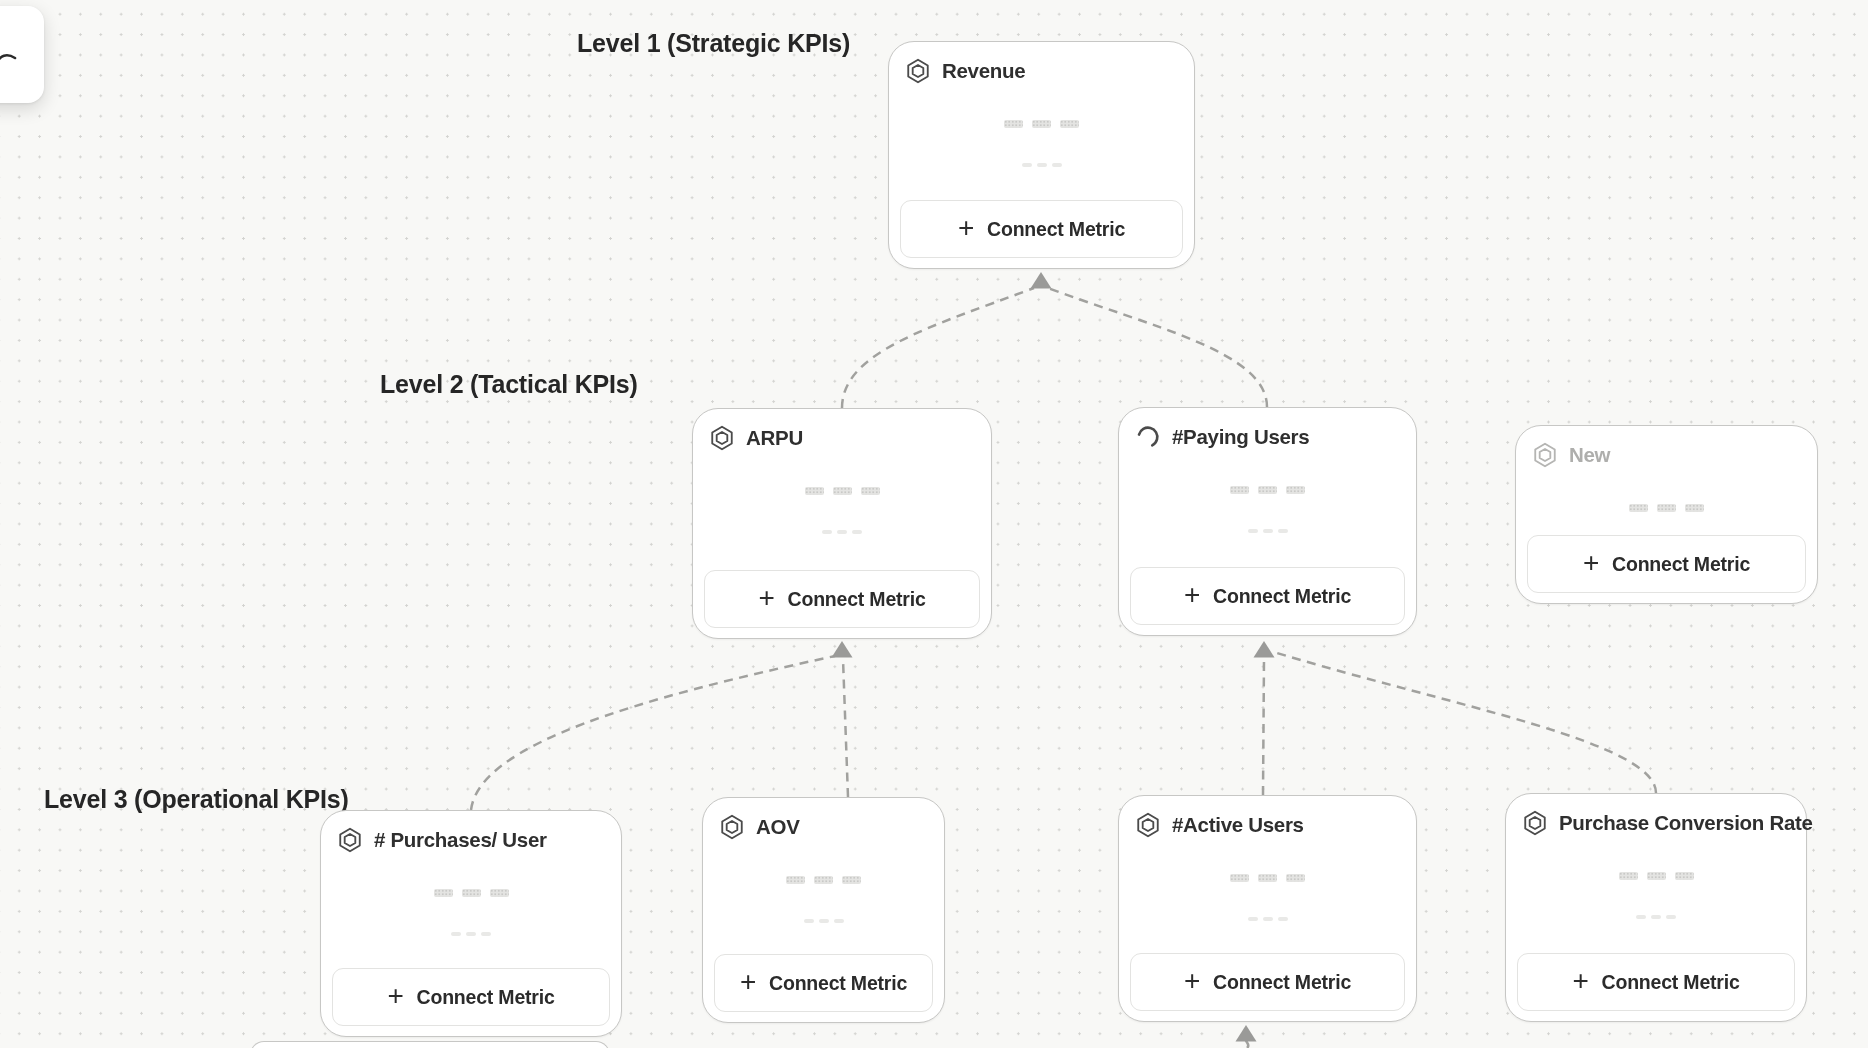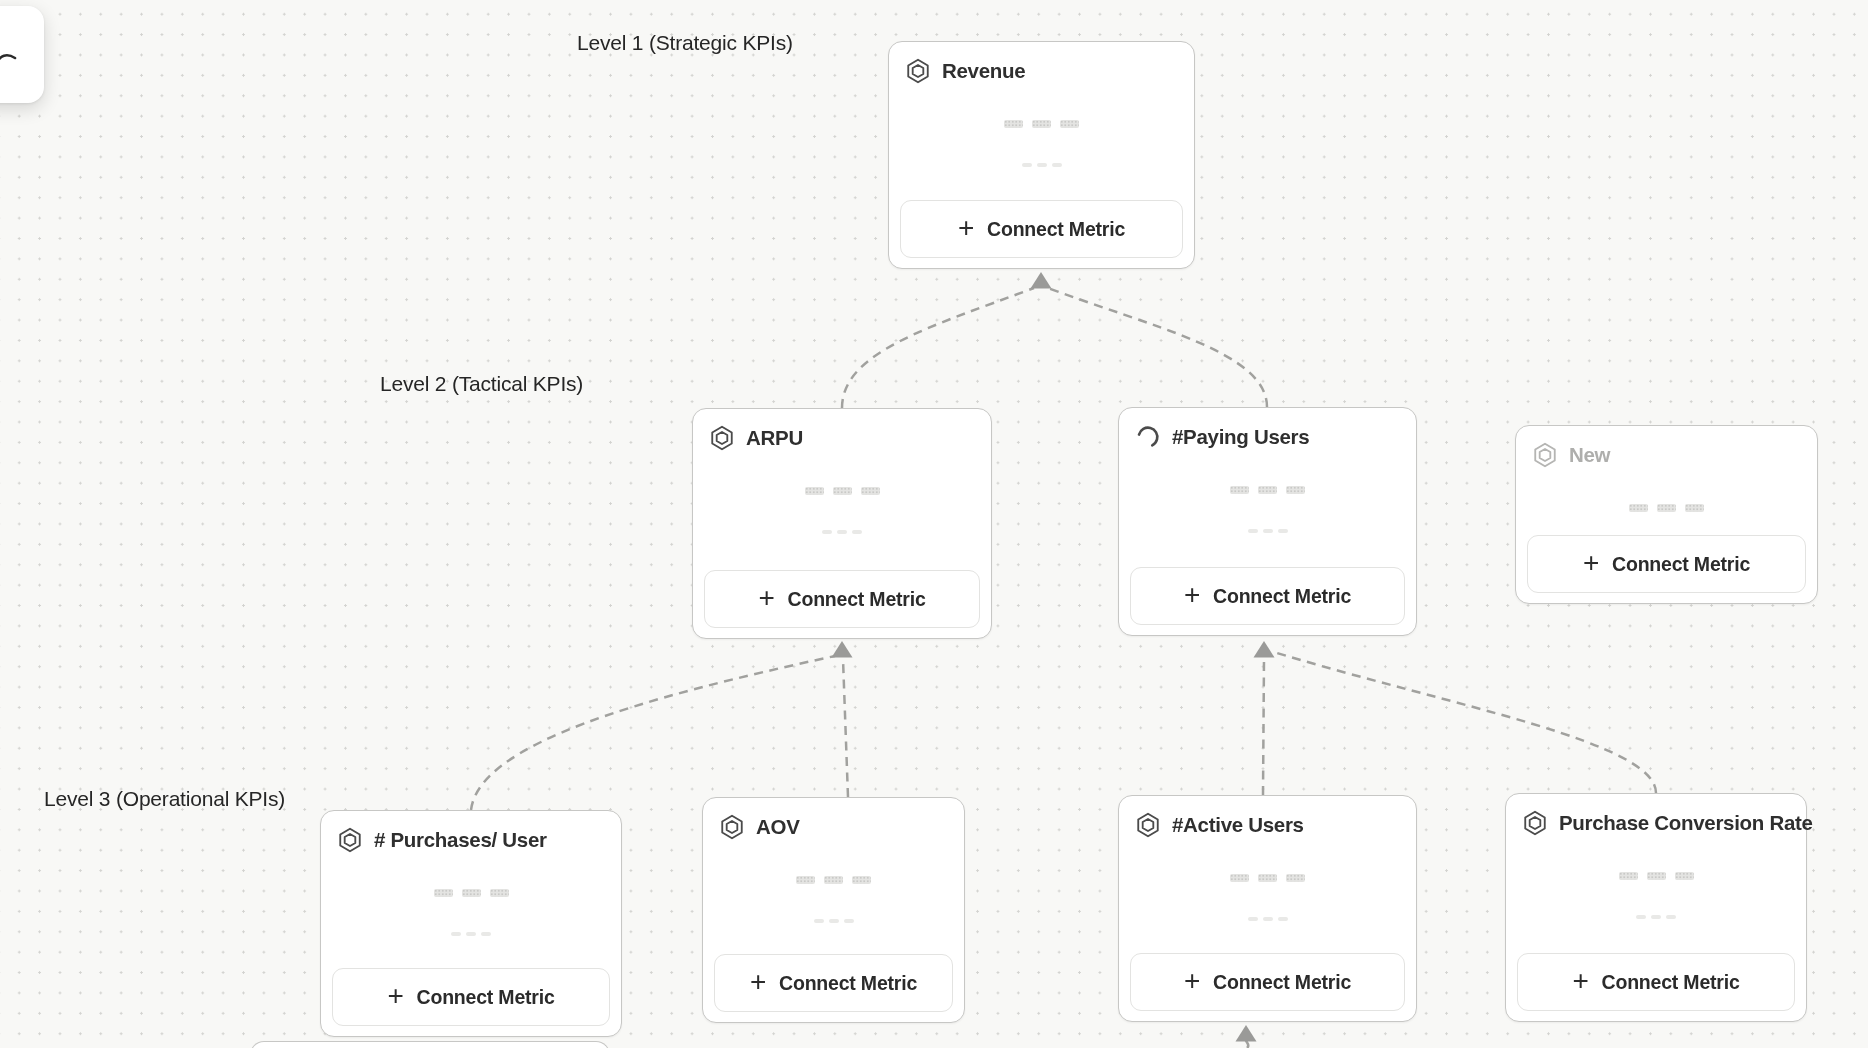--- a/index.html
+++ b/index.html
@@ -14,27 +14,27 @@
     background-image:radial-gradient(circle,#d3d3d0 1.15px,rgba(0,0,0,0) 1.35px);
     background-size:20.4px 20.4px;
     background-position:9px 4px;
   }
   #connector-layer{position:absolute;left:0;top:0;width:1868px;height:1048px;pointer-events:none;}
   .conn{fill:none;stroke:#a1a19e;stroke-width:2.5px;stroke-dasharray:9 6.5;}
   .arrowhead{fill:#9a9a98;}
 
   
   .section{position:absolute;}
-  .sec-title{font-size:21px;font-weight:normal;color:#262626;letter-spacing:-0.2px;line-height:26px;}
+  .sec-title{font-size:25px;font-weight:bold;color:#262626;letter-spacing:-0.2px;line-height:26px;}
   .sec-desc{margin-top:9px;font-size:17.5px;line-height:24.5px;color:#4d4d4d;}
 
   
   .card{
     position:absolute;background:#ffffff;
-    border:1.5px solid #c7c7c5;border-radius:14px;
+    border:1.5px solid #c7c7c5;border-radius:26px;
     box-shadow:0 1px 2px rgba(0,0,0,.05);
     box-sizing:border-box;
   }
   .card-head{position:absolute;top:16px;left:16px;display:flex;align-items:center;gap:11px;}
   .icon-wrap{width:26px;height:26px;display:flex;align-items:center;justify-content:center;color:#4b4b4b;flex:none;}
   .card-title{font-size:20.5px;font-weight:bold;color:#2f2f2f;letter-spacing:-0.3px;white-space:nowrap;}
   .card.pending .card-title{color:#aeaeac;}
   .card.pending .icon-wrap{color:#b5b5b3;}
   .sk-row{position:absolute;left:0;right:0;display:flex;justify-content:center;}
   .sk-row1{top:78px;gap:9px;}
@@ -230,21 +230,21 @@
           <span></span>
           <span></span>
           <span></span>
         </div>
     <button class="connect-btn">
       <span class="plus-glyph">+</span>
       <span class="btn-label">Connect Metric</span>
     </button>
   </div>
 
-  <div class="card" style="left: 702px; top: 797px; width: 263px; height: 226px;">
+  <div class="card" style="left: 702px; top: 797px; width: 243px; height: 226px;">
     <div class="card-head">
       <span class="icon-wrap">
         <svg class="ic-hex" width="26" height="26" viewBox="0 0 24 24" fill="none" stroke="currentColor" stroke-width="1.7" stroke-linejoin="round">
           <polygon points="12,1.6 21,7 21,17 12,22.4 3,17 3,7"></polygon>
           <polygon points="12,6.4 16.9,9.2 16.9,14.8 12,17.6 7.1,14.8 7.1,9.2"></polygon>
         </svg>
 
       </span>
       <span class="card-title">AOV</span>
     </div>

